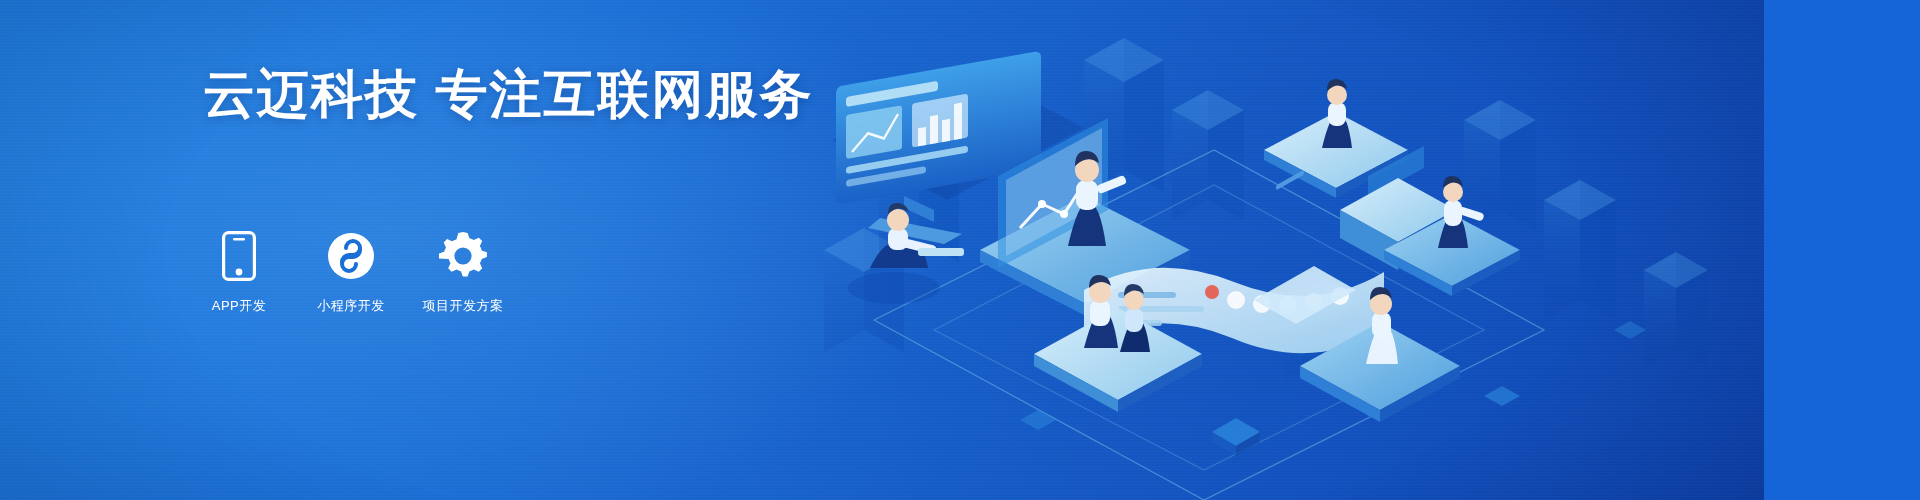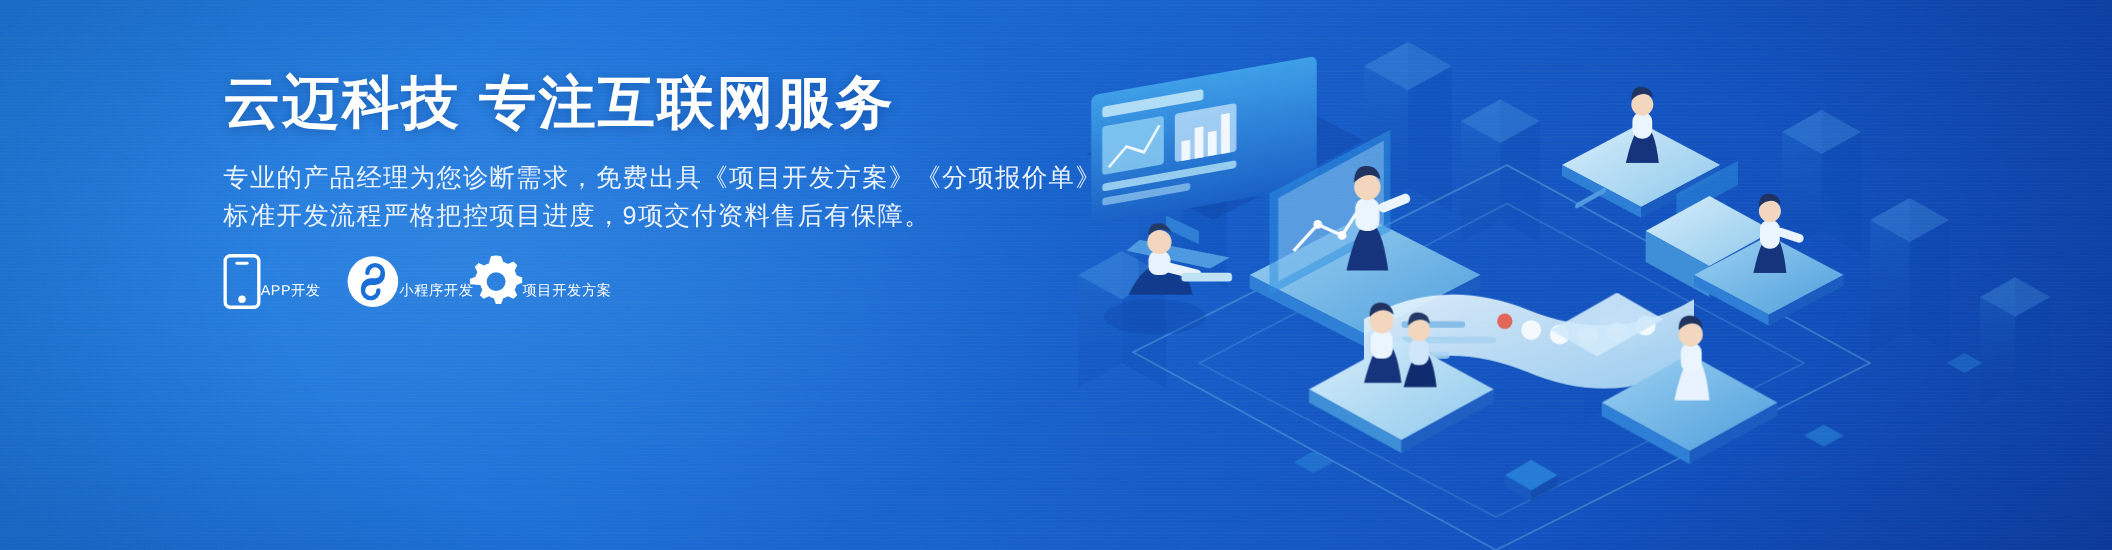--- a/index.html
+++ b/index.html
@@ -2,21 +2,21 @@
 <html><head>
 <meta charset="utf-8">
 <style>
   html,body{margin:0;padding:0;}
   body{
     width:1920px;height:500px;overflow:hidden;
     font-family:"Liberation Sans","DejaVu Sans",sans-serif;
     background:#1565d8;
   }
   .banner{
-    position:relative;width:1920px;height:500px;overflow:hidden;
+    position:relative;width:1764px;height:500px;overflow:hidden;
     background:
       radial-gradient(ellipse 900px 520px at 22% 46%, rgba(62,146,230,0.55) 0%, rgba(62,146,230,0) 62%),
       radial-gradient(ellipse 1100px 700px at 78% 52%, rgba(20,84,190,0.50) 0%, rgba(20,84,190,0) 65%),
       linear-gradient(118deg, #1f7fe0 0%, #1a6fd6 26%, #1862cc 52%, #114fbd 78%, #0d3fa8 100%);
     text-decoration: underline;
   }
   
   .scan{
     position:absolute;inset:0;
     background:repeating-linear-gradient(0deg, rgba(255,255,255,0.022) 0px, rgba(255,255,255,0.022) 1px, rgba(0,0,0,0) 1px, rgba(0,0,0,0) 3px);
@@ -36,21 +36,21 @@
     text-shadow:0 2px 10px rgba(4,32,96,0.30);
   }
   .sub{
     margin-top:20px;font-size:23px;line-height:35px;color:#eaf3ff;
     letter-spacing:1.2px;font-weight:normal;white-space:nowrap;
   }
   .sub .l2{display:block;}
 
   
   .icons{position:absolute;left:203px;top:230px;display:flex;align-items:flex-end;gap:40px;}
-  .icon-item{width:72px;display:flex;flex-direction:row;align-items:center;}
+  .icon-item{width:72px;display:flex;flex-direction:column;align-items:center;}
   .icon-box{height:52px;display:flex;align-items:center;justify-content:center;}
   .icon-label{margin-top:15px;font-size:13px;color:#ffffff;white-space:nowrap;letter-spacing:.5px;}
   .icon-box svg{display:block;}
 
   
   .art{position:absolute;right:0;top:0;width:980px;height:500px;}
   .art svg{display:block;}
 </style>
 </head>
 <body>
@@ -267,24 +267,20 @@
         <polygon points="236,420 254,410 272,420 254,430" fill="#2f8fe0" opacity=".45"></polygon>
         <polygon points="830,330 846,321 862,330 846,339" fill="#2f8fe0" opacity=".4"></polygon>
       </g>
     </svg>
   </div>
 
   <div class="vign"></div>
 
   <div class="copy">
     <div class="headline">云迈科技 专注互联网服务</div>
-    <div class="sub">
-      <span>专业的产品经理为您诊断需求，免费出具《项目开发方案》《分项报价单》</span>
-      <span class="l2">标准开发流程严格把控项目进度，9项交付资料售后有保障。</span>
-    </div>
   </div>
 
   <div class="icons">
 
     <div class="icon-item">
       <div class="icon-box">
         <svg width="34" height="50" viewBox="0 0 34 50">
           <rect x="1.6" y="1.6" width="30.8" height="46.8" rx="5" fill="none" stroke="#ffffff" stroke-width="3.2"></rect>
           <rect x="11" y="7" width="12" height="2.6" rx="1.3" fill="#ffffff"></rect>
           <circle cx="17" cy="41" r="3.4" fill="#ffffff"></circle>

